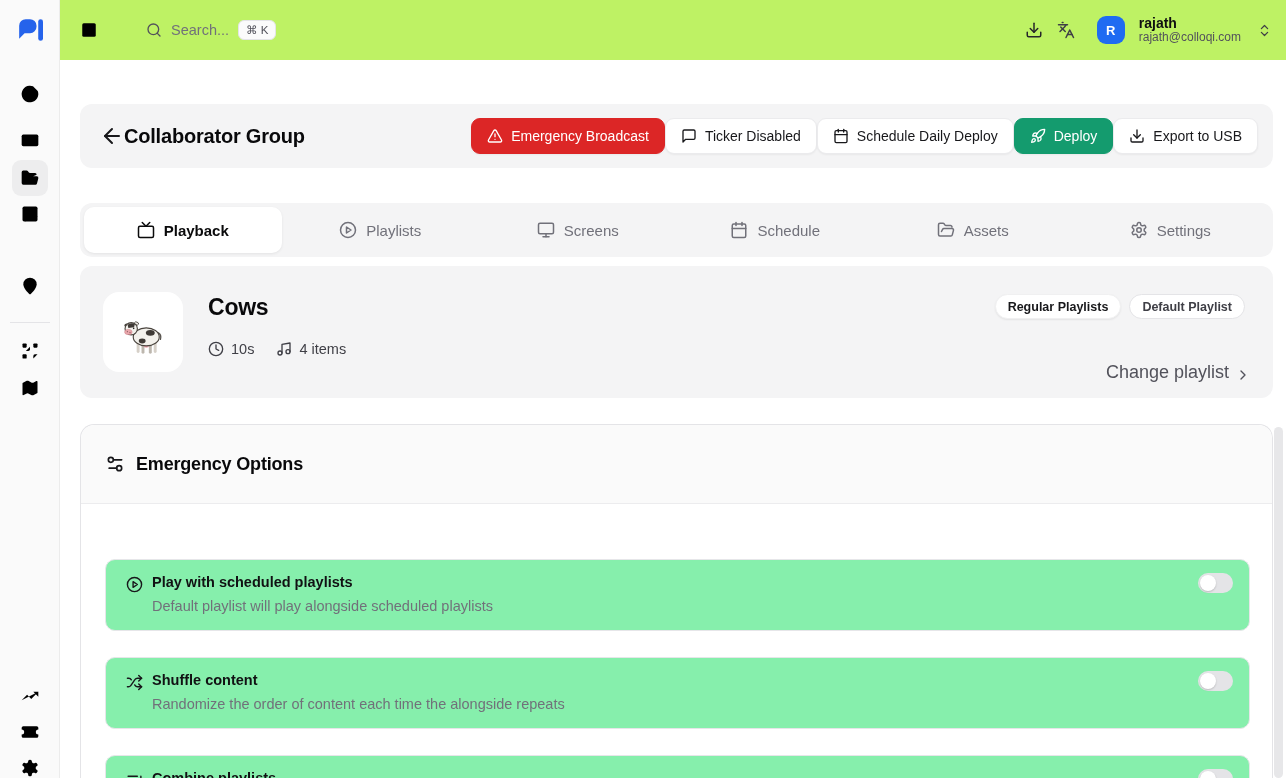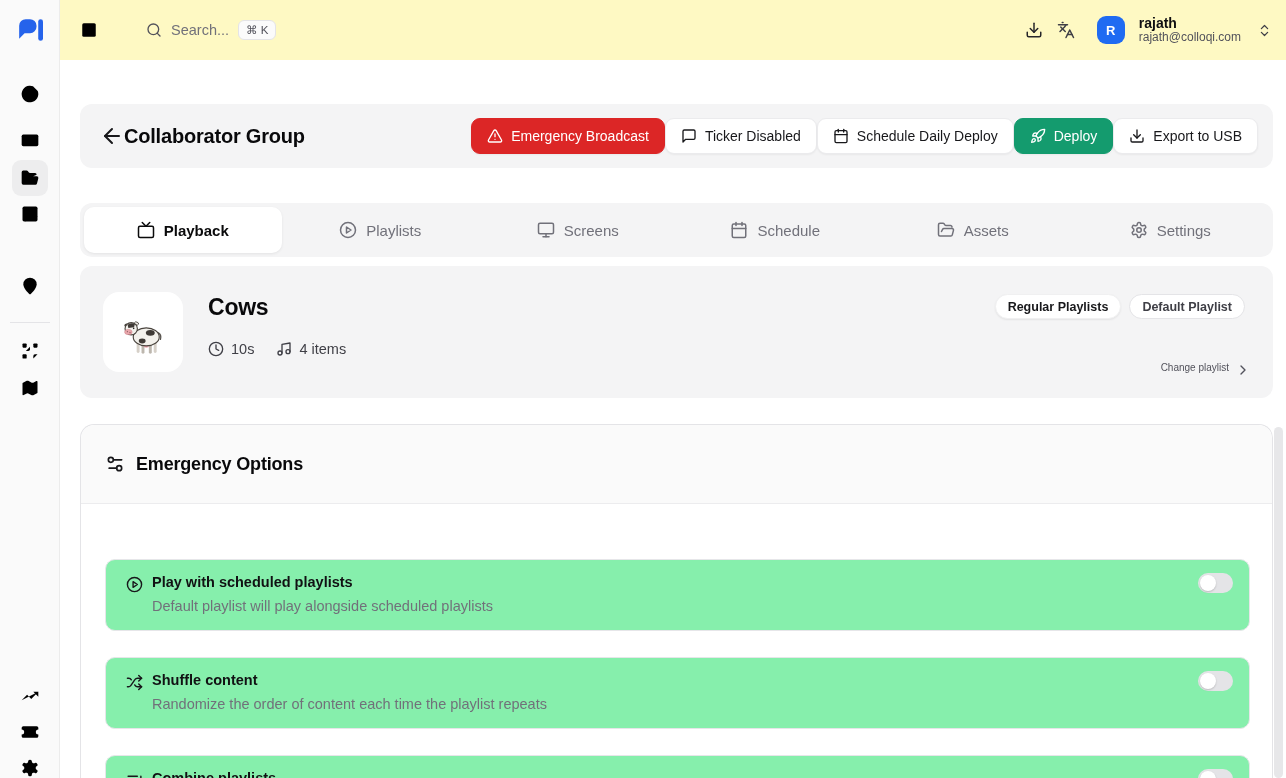--- a/index.html
+++ b/index.html
@@ -14,21 +14,21 @@
   .rail { position:absolute; left:0; top:0; width:60px; height:778px; background:#fafafa; border-right:1px solid #ececec; z-index:5; }
   .rail .logo { position:absolute; left:17px; top:17px; width:26px; height:26px; }
   .nav-ic { position:absolute; left:20px; width:20px; height:20px; color:#2b2b30; }
   .nav-hit { position:absolute; left:12px; width:36px; height:36px; border-radius:9px; }
   .nav-hit.active { background:#ededee; }
   .nav-hit .nav-ic { left:8px; top:8px; }
   .rail .divider { position:absolute; left:10px; top:322px; width:40px; height:1px; background:#e4e4e7; }
   .nav-ic.muted { color:#b2b2b8; }
 
   
-  .topbar { position:absolute; left:60px; top:0; width:1226px; height:60px; background:#fef9c3; }
+  .topbar { position:absolute; left:60px; top:0; width:1226px; height:60px; background:#bef264; }
   .panel-toggle { position:absolute; left:20px; top:21px; width:18px; height:18px; color:#27272a; cursor:pointer; }
   .search { position:absolute; left:86px; top:15px; height:30px; display:flex; align-items:center; gap:9px; color:#71717a; cursor:text; }
   .search .mag { width:16px; height:16px; color:#52525b; }
   .search .ph { font-size:14.5px; color:#71717a; }
   .kbd { display:inline-flex; align-items:center; gap:3px; border:1px solid #e4e4e7; background:#fbfbfb; border-radius:6px; padding:2px 7px; font-size:11.5px; color:#52525b; }
   .tb-right { position:absolute; right:14px; top:0; height:60px; display:flex; align-items:center; gap:14px; }
   .tb-icbtn { width:18px; height:18px; color:#27272a; cursor:pointer; }
   .tb-icbtn.lang { color:#3f3f46; }
   .avatar { width:28px; height:28px; border-radius:9px; background:#1f6bf2; color:#fff; display:flex; align-items:center; justify-content:center; font-size:13px; font-weight:700; margin-left:8px; }
   .who { line-height:1.15; margin-right:2px; }
@@ -57,21 +57,21 @@
   .plcard { top:266px; height:132px; }
   .thumb { position:absolute; left:23px; top:26px; width:80px; height:80px; background:#fff; border-radius:16px; display:flex; align-items:center; justify-content:center; }
   .thumb svg { width:52px; height:52px; }
   .pl-title { position:absolute; left:128px; top:28px; font-size:23px; font-weight:700; letter-spacing:-0.01em; color:#09090b; }
   .pl-meta { position:absolute; left:128px; top:75px; display:flex; align-items:center; gap:22px; color:#3f3f46; font-size:14.5px; }
   .pl-meta .mi { display:flex; align-items:center; gap:7px; }
   .pl-meta .ic { width:16px; height:16px; color:#3f3f46; }
   .badges { position:absolute; right:28px; top:28px; display:flex; gap:8px; }
   .pill { height:25px; display:inline-flex; align-items:center; padding:0 12px; border-radius:999px; background:#fff; font-size:12.5px; font-weight:700; color:#18181b; box-shadow:0 1px 2px rgba(0,0,0,.07); border:1px solid #f0f0f1; }
   .pill.outline { font-weight:600; color:#3f3f46; border:1px solid #e4e4e7; box-shadow:none; }
-  .change { position:absolute; right:22px; top:96px; display:flex; align-items:flex-start; gap:6px; color:#52525b; font-size:10px; cursor:pointer; }
+  .change { position:absolute; right:22px; top:96px; display:flex; align-items:flex-end; gap:6px; color:#52525b; font-size:18px; cursor:pointer; }
   .change .ic { width:16px; height:16px; }
 
   
   .options { position:absolute; left:80px; top:424px; width:1193px; height:354px; background:#fff; border:1px solid #e4e4e7; border-bottom:none; border-radius:14px 14px 0 0; overflow:hidden; }
   .opt-head { height:79px; background:#fafafa; border-bottom:1px solid #ececee; display:flex; align-items:center; border-radius:14px 14px 0 0; }
   .opt-head .ic { width:20px; height:20px; color:#18181b; margin-left:24px; }
   .opt-title { font-size:18px; font-weight:700; letter-spacing:-0.01em; margin-left:11px; color:#09090b; }
   .opt-row { position:absolute; left:24px; width:1145px; height:72px; border:1px solid #e6e6e9; border-radius:10px; background:#86efac; }
   .opt-row .row-ic { position:absolute; left:20px; top:16px; width:17px; height:17px; color:#18181b; }
   .opt-row .t { position:absolute; left:46px; top:14px; font-size:14.5px; font-weight:600; color:#111113; }
@@ -362,21 +362,21 @@
 
     <div class="opt-row" style="top:232px">
       <svg class="ic row-ic" viewBox="0 0 24 24">
           <path d="M2 18h1.4c1.3 0 2.5-.6 3.3-1.7l6.1-8.6c.7-1.1 2-1.7 3.3-1.7H22"></path>
           <path d="m18 2 4 4-4 4"></path>
           <path d="M2 6h1.9c1.5 0 2.9.9 3.6 2.2"></path>
           <path d="M22 18h-5.9c-1.3 0-2.6-.7-3.3-1.8l-.5-.8"></path>
           <path d="m18 14 4 4-4 4"></path>
         </svg>
       <div class="t">Shuffle content</div>
-      <div class="d">Randomize the order of content each time the playlist repeats</div>
+      <div class="d">Randomize the order of content each time the alongside repeats</div>
       <div class="toggle"></div>
     </div>
 
     <div class="opt-row" style="top:330px">
       <svg class="ic row-ic" viewBox="0 0 24 24">
           <path d="M16 6H3"></path>
           <path d="M16 12H3"></path>
           <path d="M10 18H3"></path>
           <path d="M21 6v8a2 2 0 0 1-2 2h-4"></path>
           <path d="m17 12-2 4 2 4" transform="translate(0,-2)"></path>

